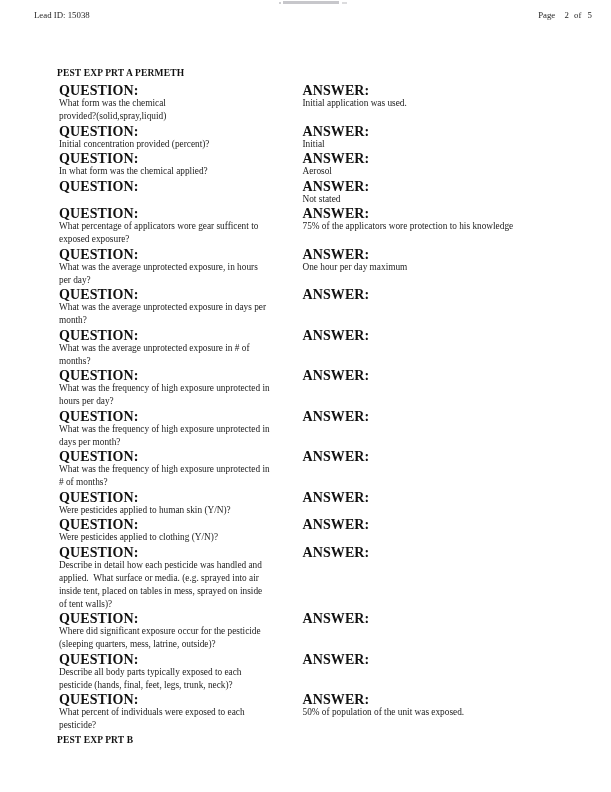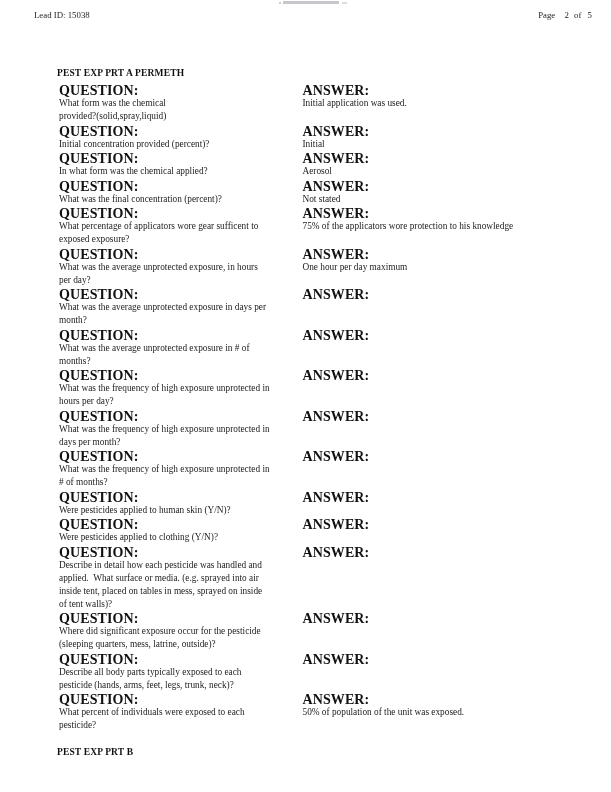--- a/index.html
+++ b/index.html
@@ -51,21 +51,21 @@
     width: 520px;
   }
   .section-title {
     font-size: 9.5px;
     font-weight: bold;
     letter-spacing: 0.15px;
     line-height: 13px;
     margin-bottom: 4px;
     color: #111;
   }
-  .section-title.bottom { margin-top: 14px; }
+  .section-title.bottom { margin-top: 1px; }
   .qa-row {
     display: grid;
     grid-template-columns: 243px 1fr;
     margin-bottom: 1.5px;
     padding-left: 2px;
   }
   .qa-label {
     font-weight: bold;
     font-size: 14px;
     line-height: 13px;
@@ -129,21 +129,20 @@
             <div class="qa-text">In what form was the chemical applied?</div>
           </div>
           <div class="answer-col">
             <div class="qa-label">ANSWER:</div>
             <div class="qa-text">Aerosol</div>
           </div>
         </div>
         <div class="qa-row">
           <div class="question-col">
             <div class="qa-label">QUESTION:</div>
-            <div class="qa-text">What was the final concentration (percent)?</div>
           </div>
           <div class="answer-col">
             <div class="qa-label">ANSWER:</div>
             <div class="qa-text">Not stated</div>
           </div>
         </div>
         <div class="qa-row">
           <div class="question-col">
             <div class="qa-label">QUESTION:</div>
             <div class="qa-text">What percentage of applicators wore gear sufficent to
@@ -252,21 +251,21 @@
 (sleeping quarters, mess, latrine, outside)?</div>
           </div>
           <div class="answer-col">
             <div class="qa-label">ANSWER:</div>
           </div>
         </div>
         <div class="qa-row">
           <div class="question-col">
             <div class="qa-label">QUESTION:</div>
             <div class="qa-text">Describe all body parts typically exposed to each
-pesticide (hands, arms, feet, legs, trunk, neck)?</div>
+pesticide (hands, final, feet, legs, trunk, neck)?</div>
           </div>
           <div class="answer-col">
             <div class="qa-label">ANSWER:</div>
           </div>
         </div>
         <div class="qa-row">
           <div class="question-col">
             <div class="qa-label">QUESTION:</div>
             <div class="qa-text">What percent of individuals were exposed to each
 pesticide?</div>

